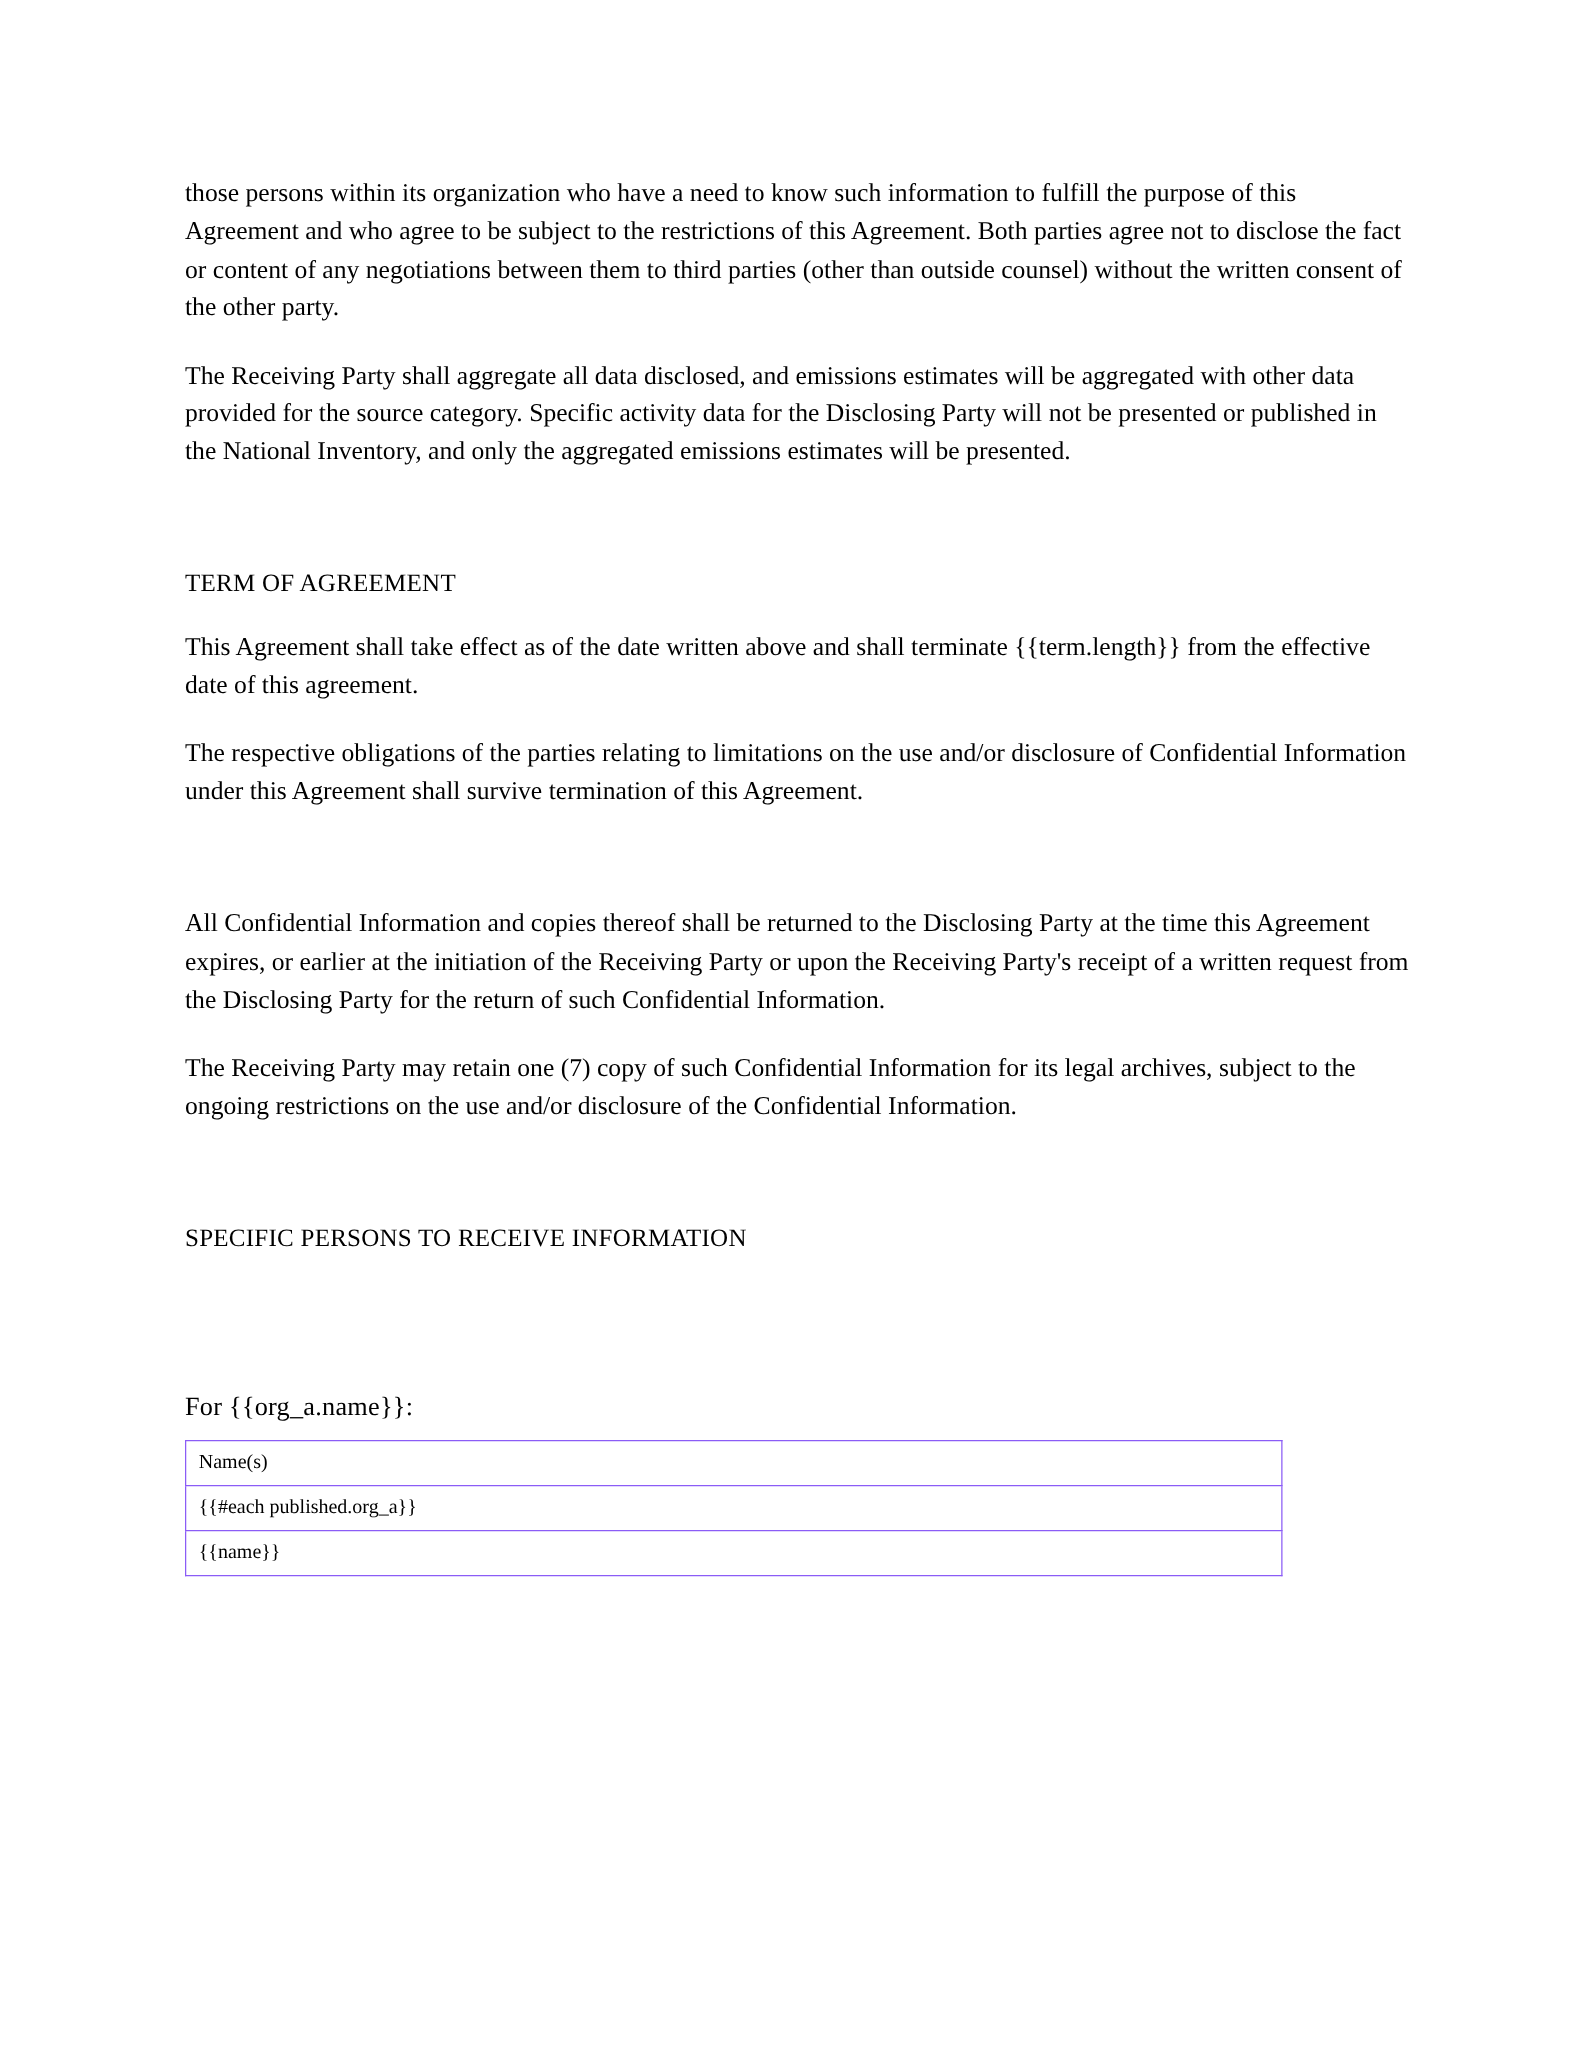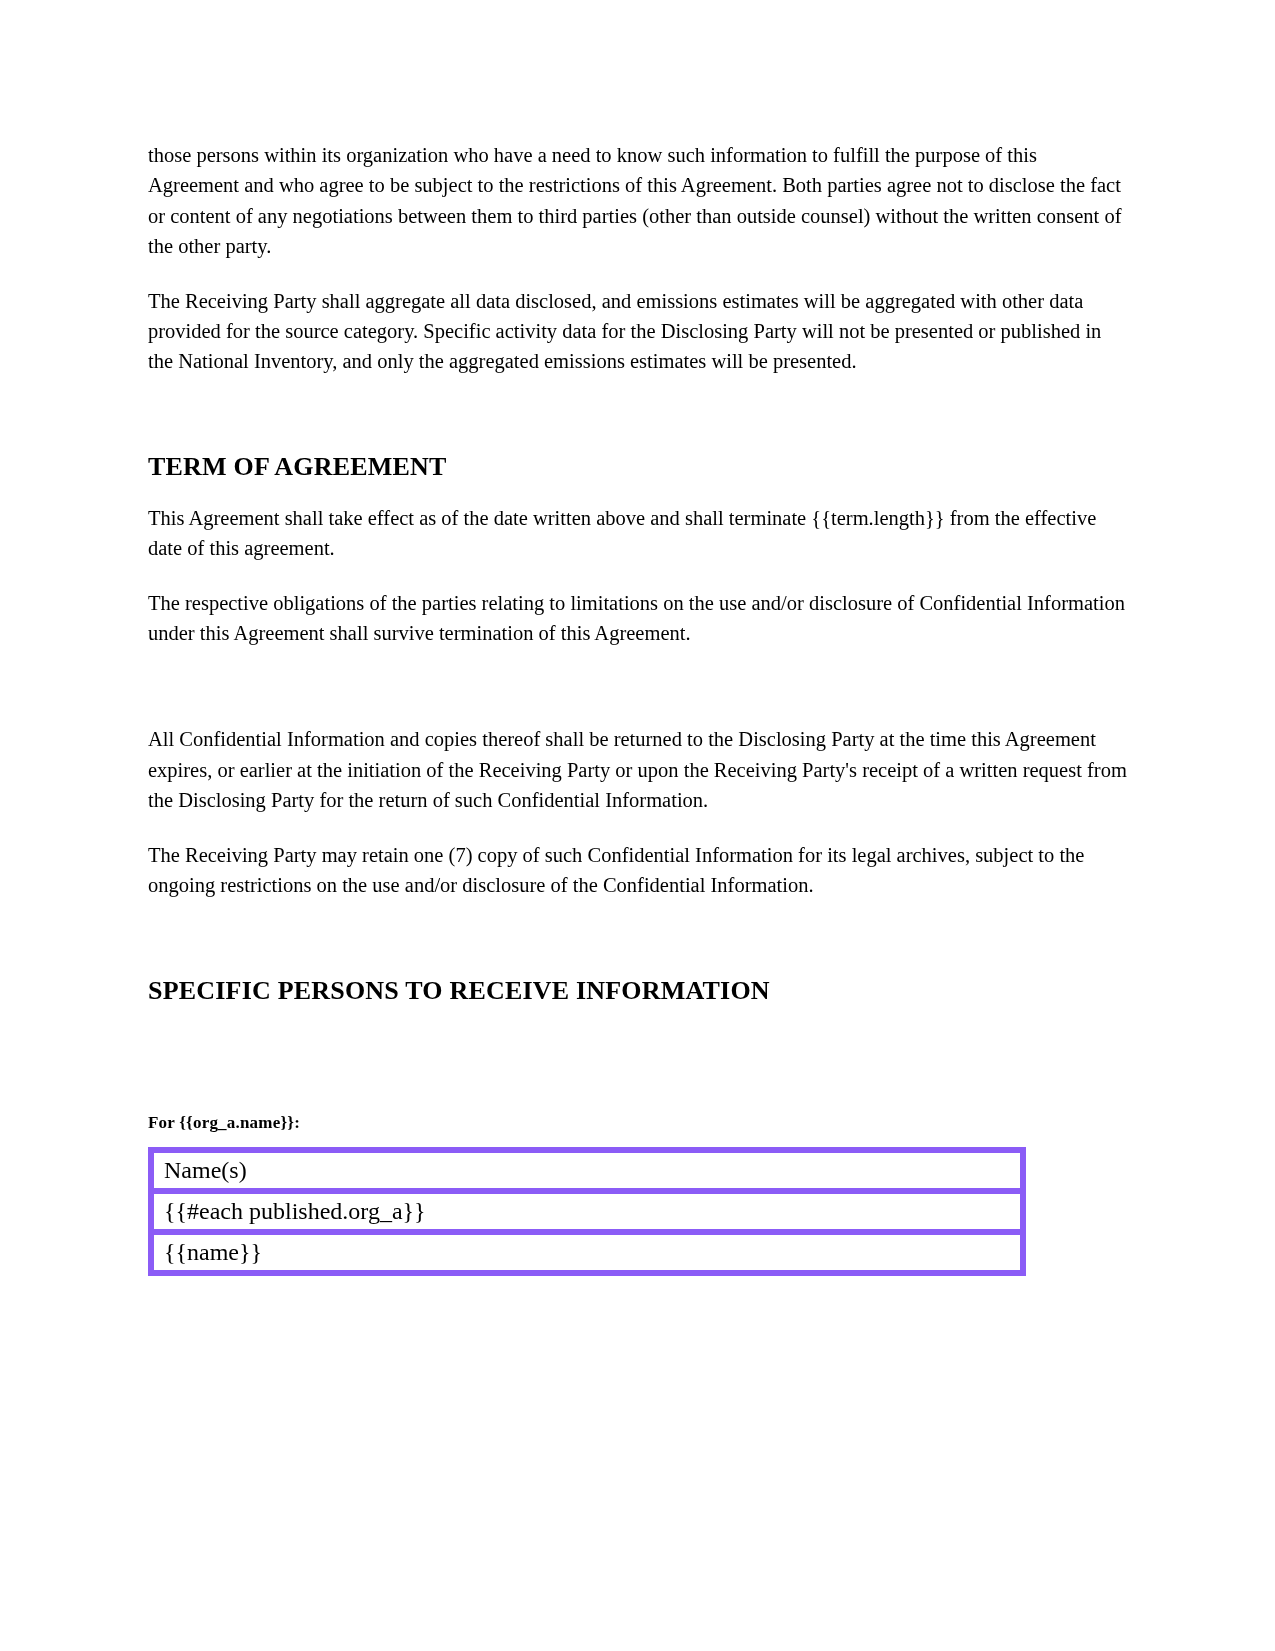--- a/index.html
+++ b/index.html
@@ -30,43 +30,43 @@
     width: 980px;
   }
   p.para {
     font-size: 20.5px;
     line-height: 30.4px;
     margin: 0 0 24px 0;
     text-align: left;
     letter-spacing: 0.0px;
   }
   h2.section-heading {
-    font-size: 26px;
+    font-size: 20px;
     line-height: 28px;
-    font-weight: bold;
+    font-weight: normal;
     margin: 0 0 22px 0;
     letter-spacing: 0.2px;
   }
   .gap-lg { height: 52px; }
   .gap-xl { height: 86px; }
   .for-org {
-    font-size: 17px;
-    font-weight: bold;
+    font-size: 21px;
+    font-weight: normal;
     margin: 0 0 14px 0;
     letter-spacing: 0.2px;
   }
   table.recipients {
     border-collapse: collapse;
     width: 878px;
     table-layout: fixed;
   }
   table.recipients td {
-    border: 6px solid #8b5cf6;
+    border: 1px solid #8b5cf6;
     padding: 5px 10px 6px 10px;
-    font-size: 24px;
+    font-size: 16px;
     line-height: 24px;
     height: 22px;
     vertical-align: middle;
   }
 </style>
 </head>
 <body>
 
 <div class="page">
   <div class="doc-body">

